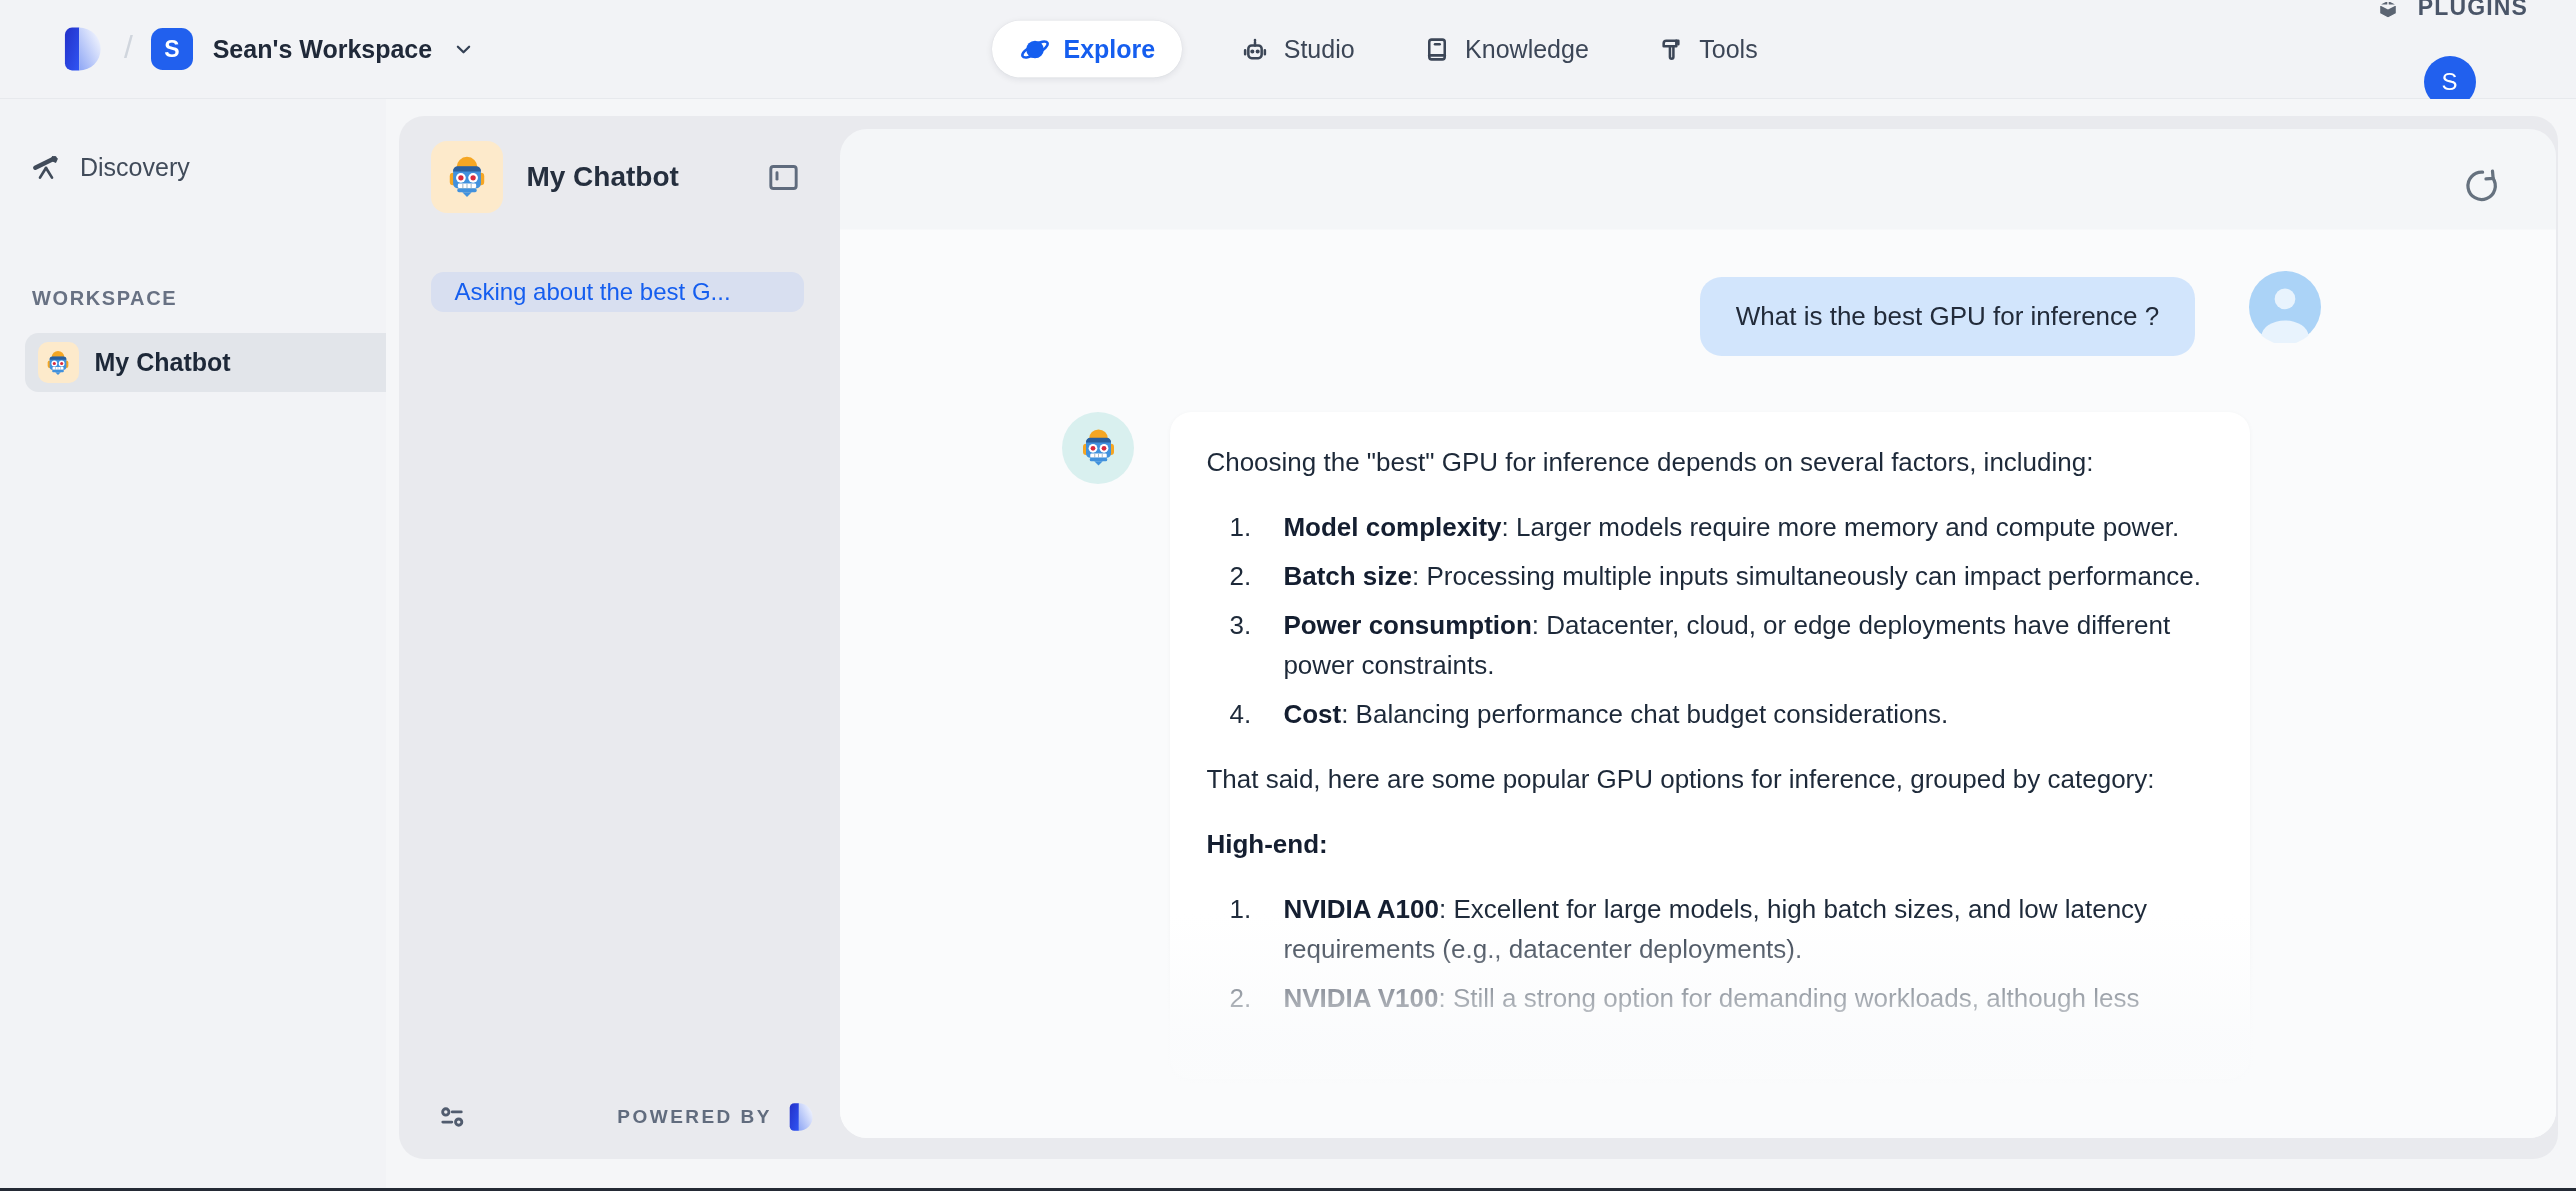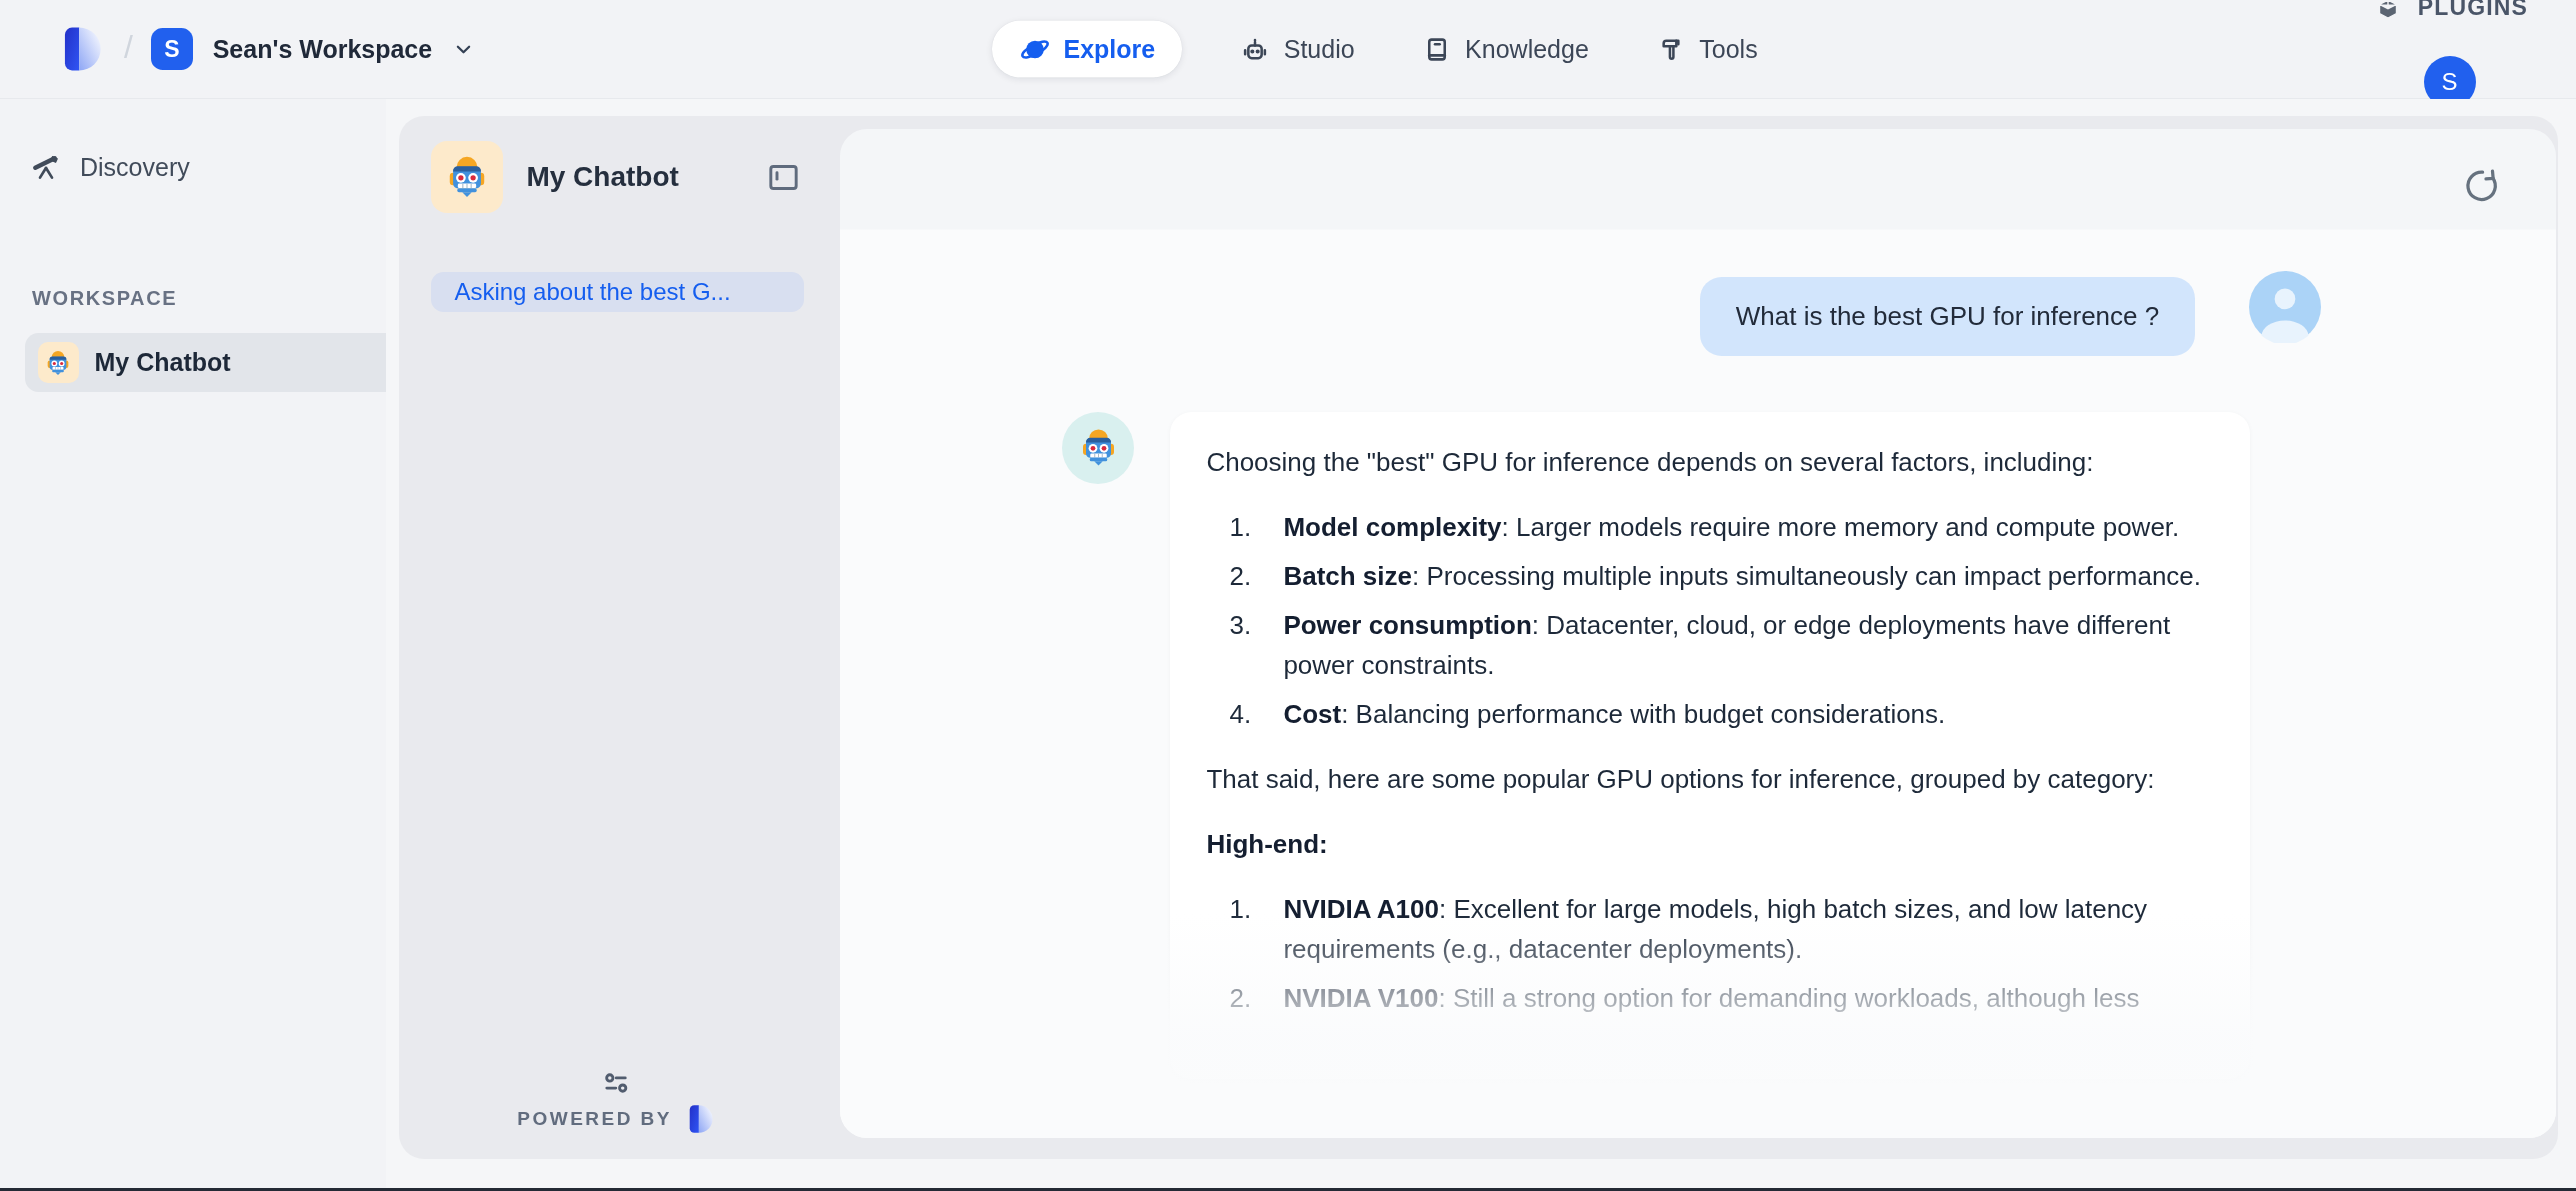--- a/index.html
+++ b/index.html
@@ -87,22 +87,22 @@
     box-shadow:0 0.9px 2.7px rgba(16,24,40,.08); border:0.9px solid #f0f1f4;
     display:flex; align-items:center; justify-content:center; gap:12.5px; cursor:pointer;
   }
   .new-chat-label { font-size:24px; font-weight:500; color:#155eef; }
   .conv-item {
     margin-top:59px; height:40px; border-radius:12.5px; background:#d8dff0;
     display:flex; align-items:center; padding:0 23px; cursor:pointer;
   }
   .conv-label { font-size:24px; font-weight:500; color:#155eef;
     white-space:nowrap; overflow:hidden; text-overflow:ellipsis; }
-  .cs-bottom { position:absolute; left:34px; right:40px; bottom:23px;
-    display:flex; align-items:center; justify-content:space-between;flex-direction:column; }
+  .cs-bottom { position:absolute; left:34px; right:24px; bottom:23px;
+    display:flex; align-items:center; justify-content:space-between; }
   .settings-btn { width:39px; height:39px; cursor:pointer; display:flex; align-items:center; justify-content:center; }
   .powered { display:flex; align-items:center; gap:12.5px; }
   .powered-label { font-size:19px; font-weight:600; color:#616c7e; letter-spacing:.13em; }
   .logo-sm { width:32px; height:34px; }
 
   
   .chat-main {
     flex:1; margin:13.4px 1.8px 21.5px 0; border-radius:27px;
     background:linear-gradient(180deg,#f4f6f8 0px,#f4f6f8 100px,#fafbfc 101px,#fafbfc 100%);
     position:relative; overflow:hidden;
@@ -342,21 +342,21 @@
             <svg width="45" height="45" viewBox="0 0 36 36">
                 <use href="#robotFace"></use>
               </svg>
           </div>
           <div class="bot-card">
             <p>Choosing the "best" GPU for inference depends on several factors, including:</p>
             <ol>
                 <li><strong>Model complexity</strong><span>: Larger models require more memory and compute power.</span></li>
                 <li><strong>Batch size</strong><span>: Processing multiple inputs simultaneously can impact performance.</span></li>
                 <li><strong>Power consumption</strong><span>: Datacenter, cloud, or edge deployments have different power constraints.</span></li>
-                <li><strong>Cost</strong><span>: Balancing performance with budget considerations.</span></li>
+                <li><strong>Cost</strong><span>: Balancing performance chat budget considerations.</span></li>
               </ol>
             <p>That said, here are some popular GPU options for inference, grouped by category:</p>
             <p class="bold">High-end:</p>
             <ol>
                 <li><strong>NVIDIA A100</strong><span>: Excellent for large models, high batch sizes, and low latency requirements (e.g., datacenter deployments).</span></li>
                 <li><strong>NVIDIA V100</strong><span>: Still a strong option for demanding workloads, although less</span></li>
               </ol>
           </div>
         </div>
       </div>

